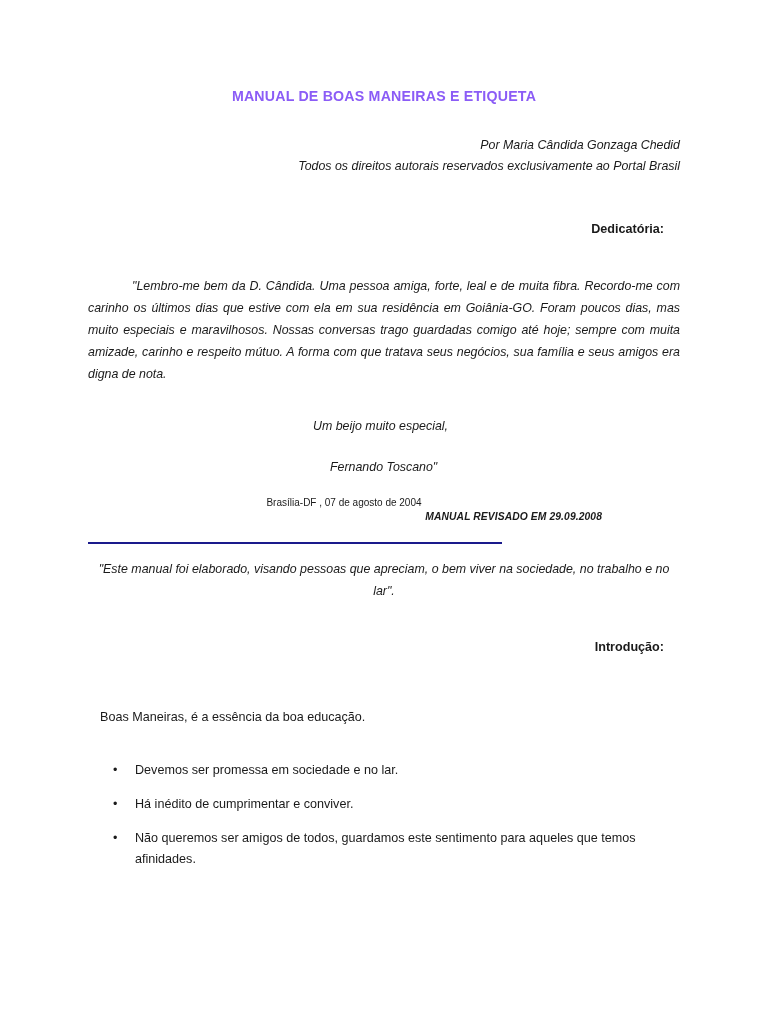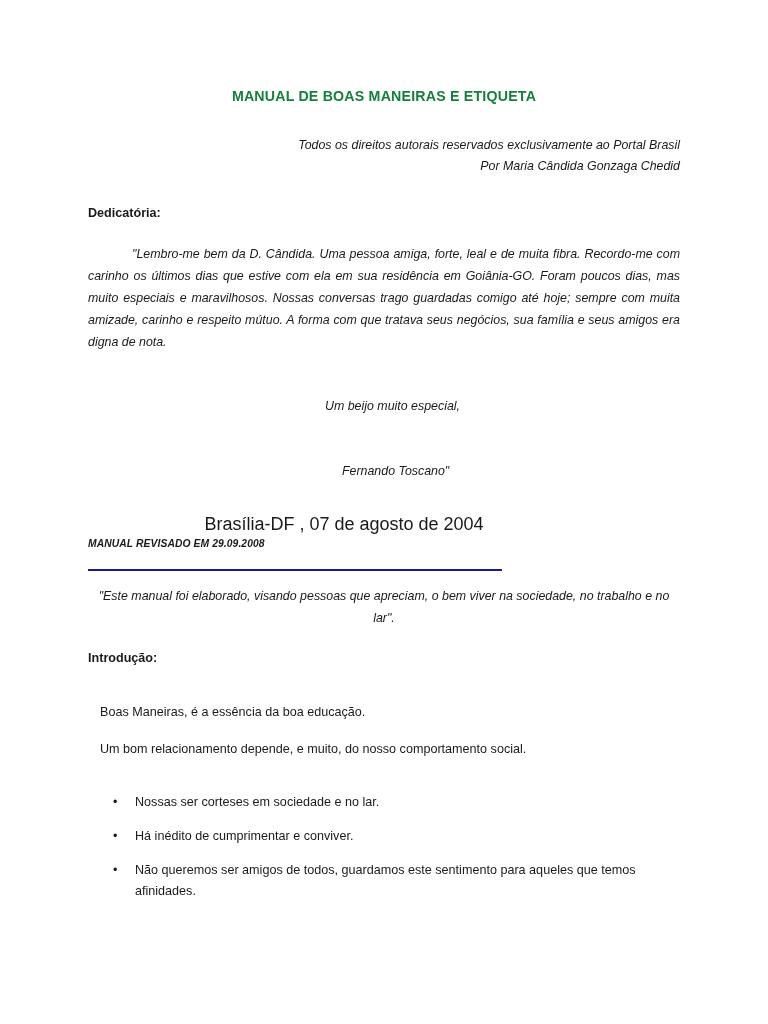--- a/index.html
+++ b/index.html
@@ -50,22 +50,23 @@
     font-style: italic;
     font-size: 12.4px;
     line-height: 1.65;
     margin-top: 30px;
   }
   .byline div { white-space: nowrap; }
 
   .section-heading {
     font-weight: bold;
     font-size: 12.6px;
-    margin: 0;
+    margin: 16px;
     line-height: 1.2;
+    text-align: right;
   }
 
   .spacer-22 { height: 22px; }
   .spacer-18 { height: 18px; }
   .spacer-14 { height: 14px; }
   .spacer-12 { height: 12px; }
   .spacer-30 { height: 30px; }
 
   .ded-para {
     font-style: italic;
@@ -73,36 +74,36 @@
     line-height: 1.78;
     text-align: justify;
     text-indent: 44px;
     margin: 0;
   }
 
   .sign-line {
     font-style: italic;
     font-size: 12.4px;
     line-height: 1.78;
-    margin: 12px;
+    margin: 0;
     padding-left: 225px;
   }
   .sign-line.second {
     padding-left: 242px;
   }
 
   .date-line {
     text-align: center;
-    font-size: 18px;
+    font-size: 10px;
     line-height: 1.4;
     margin: 0;
     padding-right: 80px;
   }
   .revised-line {
-    text-align: left;
+    text-align: right;
     font-size: 10.3px;
     font-style: italic;
     font-weight: bold;
     line-height: 1.4;
     margin: 0;
     padding-right: 78px;
     letter-spacing: 0.1px;
   }
 
   .rule {
@@ -148,25 +149,25 @@
     font-size: 12.6px;
     line-height: 1.72;
   }
 </style>
 </head>
 <body>
 
 <div class="page">
   <div class="content">
 
-    <h1 class="doc-title" style="color: #15803d;">MANUAL DE BOAS MANEIRAS E ETIQUETA</h1>
+    <h1 class="doc-title" style="color: #8b5cf6;">MANUAL DE BOAS MANEIRAS E ETIQUETA</h1>
 
     <div class="byline">
+      <div>Por Maria Cândida Gonzaga Chedid</div>
       <div>Todos os direitos autorais reservados exclusivamente ao Portal Brasil</div>
-      <div>Por Maria Cândida Gonzaga Chedid</div>
     </div>
 
     <div class="spacer-30"></div>
 
     <h2 class="section-heading">Dedicatória:</h2>
 
     <div class="spacer-22"></div>
 
     <p class="ded-para">"Lembro-me bem da D. Cândida. Uma pessoa amiga, forte, leal e de muita fibra. Recordo-me com carinho os últimos dias que estive com ela em sua residência em Goiânia-GO. Foram poucos dias, mas muito especiais e maravilhosos. Nossas conversas trago guardadas comigo até hoje; sempre com muita amizade, carinho e respeito mútuo. A forma com que tratava seus negócios, sua família e seus amigos era digna de nota.</p>
 
@@ -195,28 +196,27 @@
 
     <p class="quote-block">"Este manual foi elaborado, visando pessoas que apreciam, o bem viver na sociedade, no trabalho e no lar".</p>
 
     <div class="spacer-22"></div>
 
     <h2 class="section-heading">Introdução:</h2>
 
     <div class="spacer-22"></div>
 
     <p class="intro-line">Boas Maneiras, é a essência da boa educação.</p>
-    <p class="intro-line">Um bom relacionamento depende, e muito, do nosso comportamento social.</p>
 
     <div class="spacer-18"></div>
 
     <ul class="bullets">
       <li>
         <span class="bullet-dot">•</span>
-        <span>Nossas ser corteses em sociedade e no lar.</span>
+        <span>Devemos ser promessa em sociedade e no lar.</span>
       </li>
       <li>
         <span class="bullet-dot">•</span>
         <span>Há inédito de cumprimentar e conviver.</span>
       </li>
       <li>
         <span class="bullet-dot">•</span>
         <span>Não queremos ser amigos de todos, guardamos este sentimento para aqueles que temos afinidades.</span>
       </li>
     </ul>

